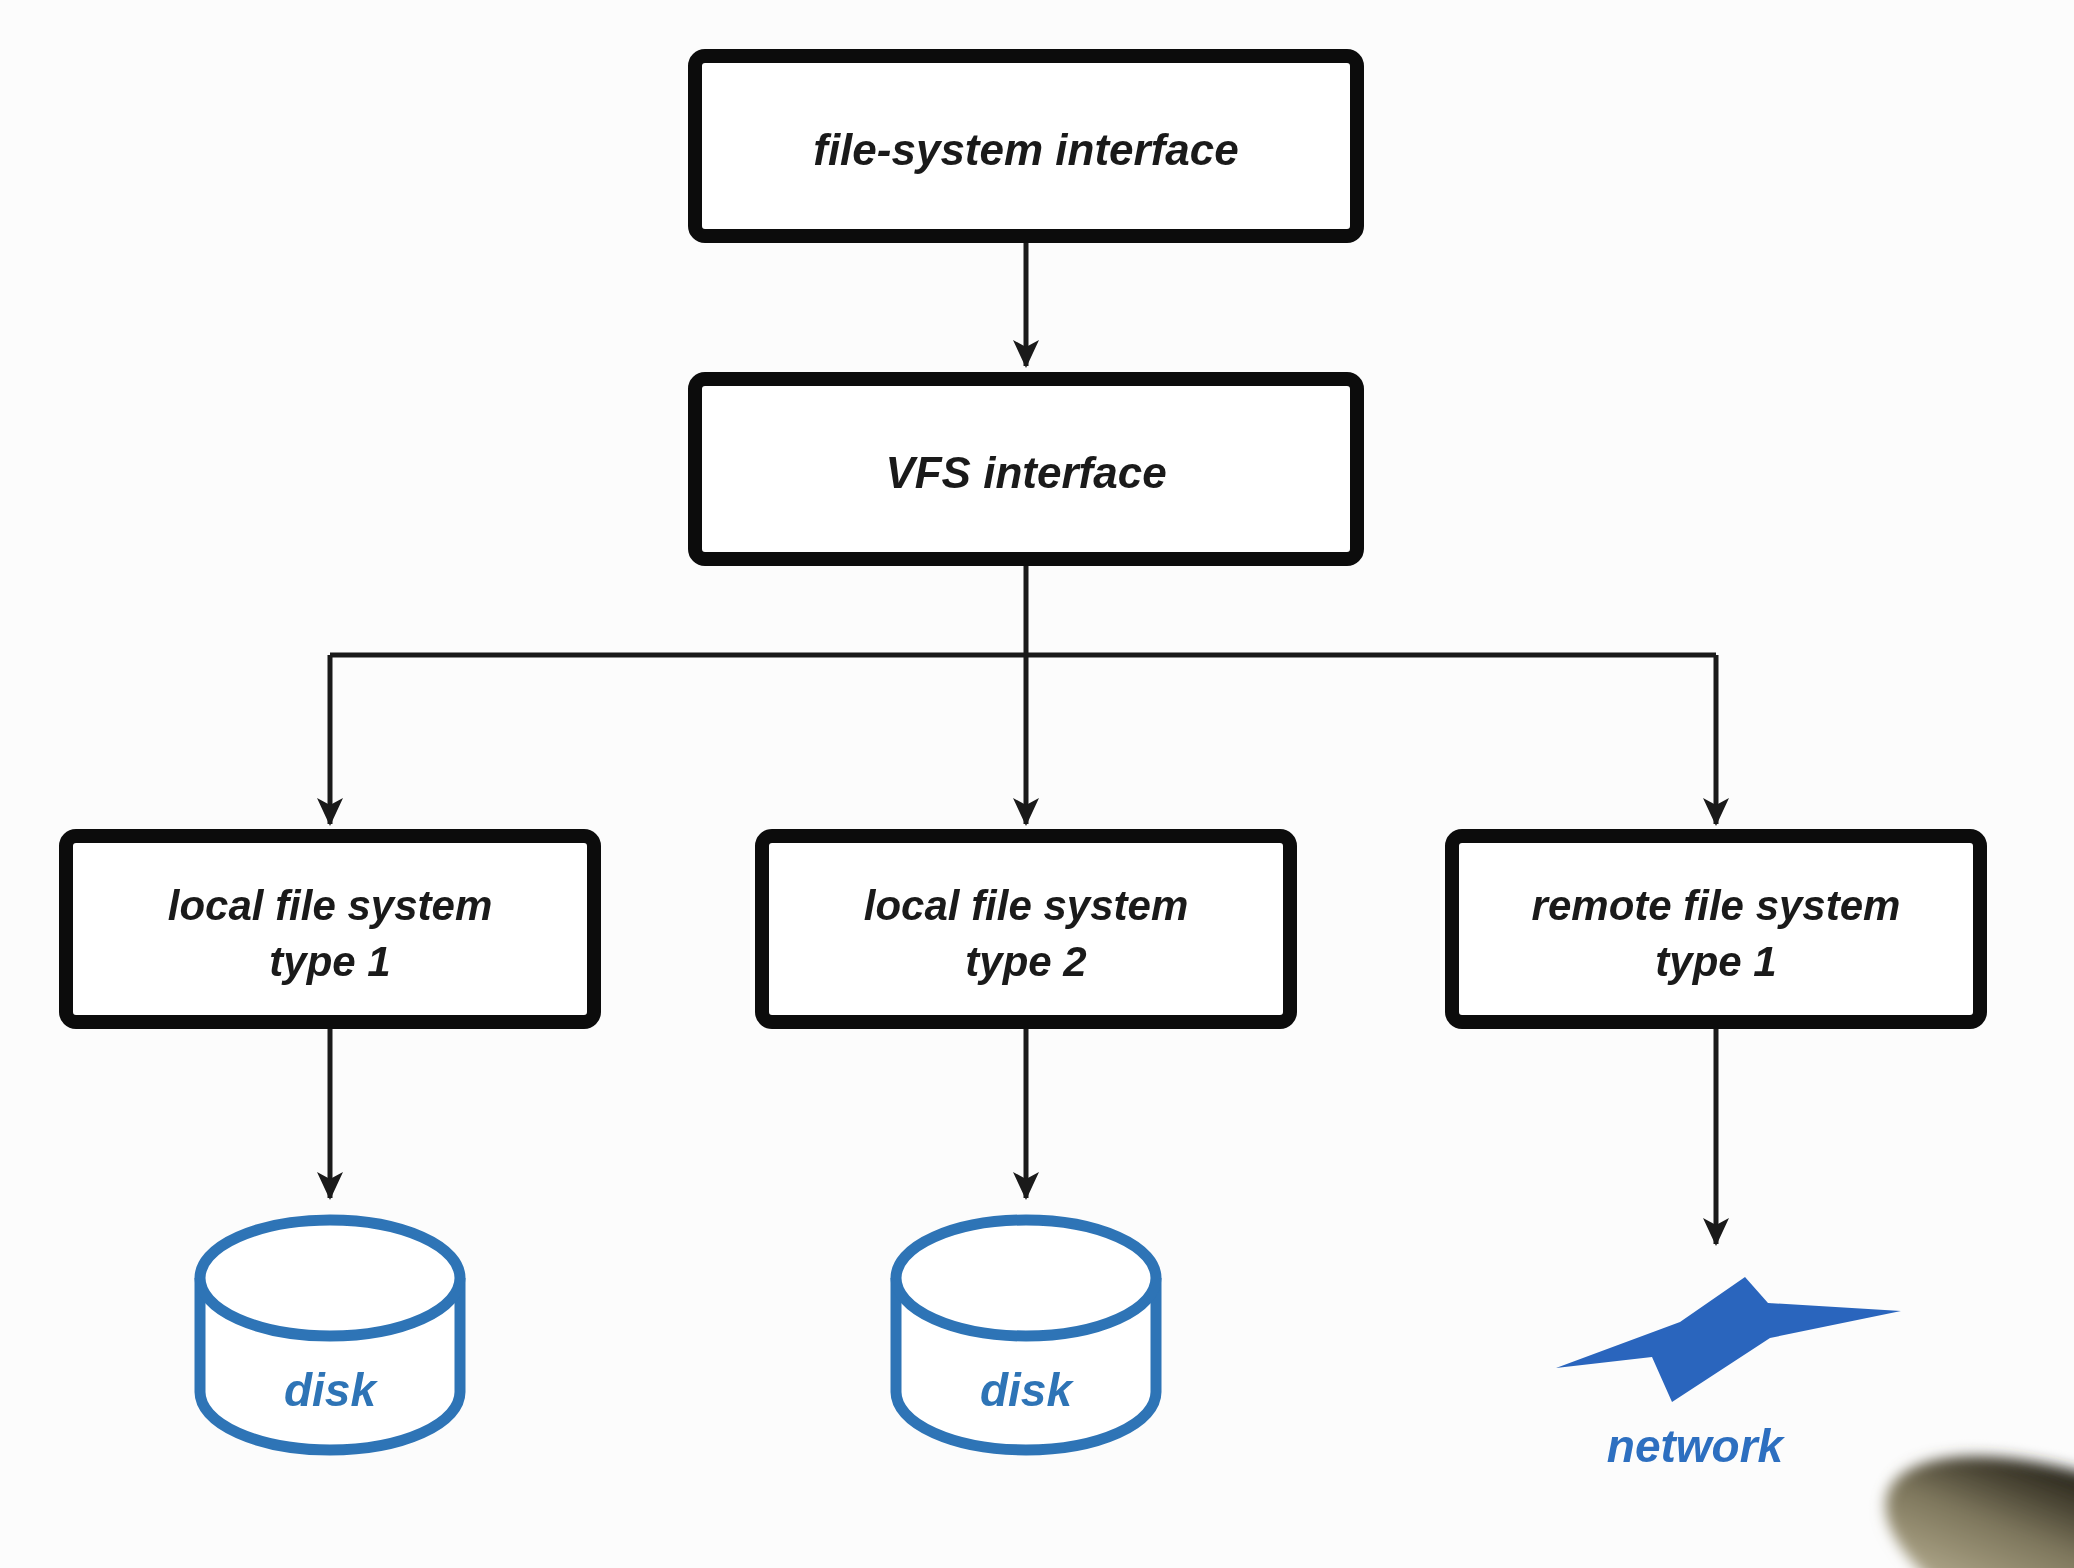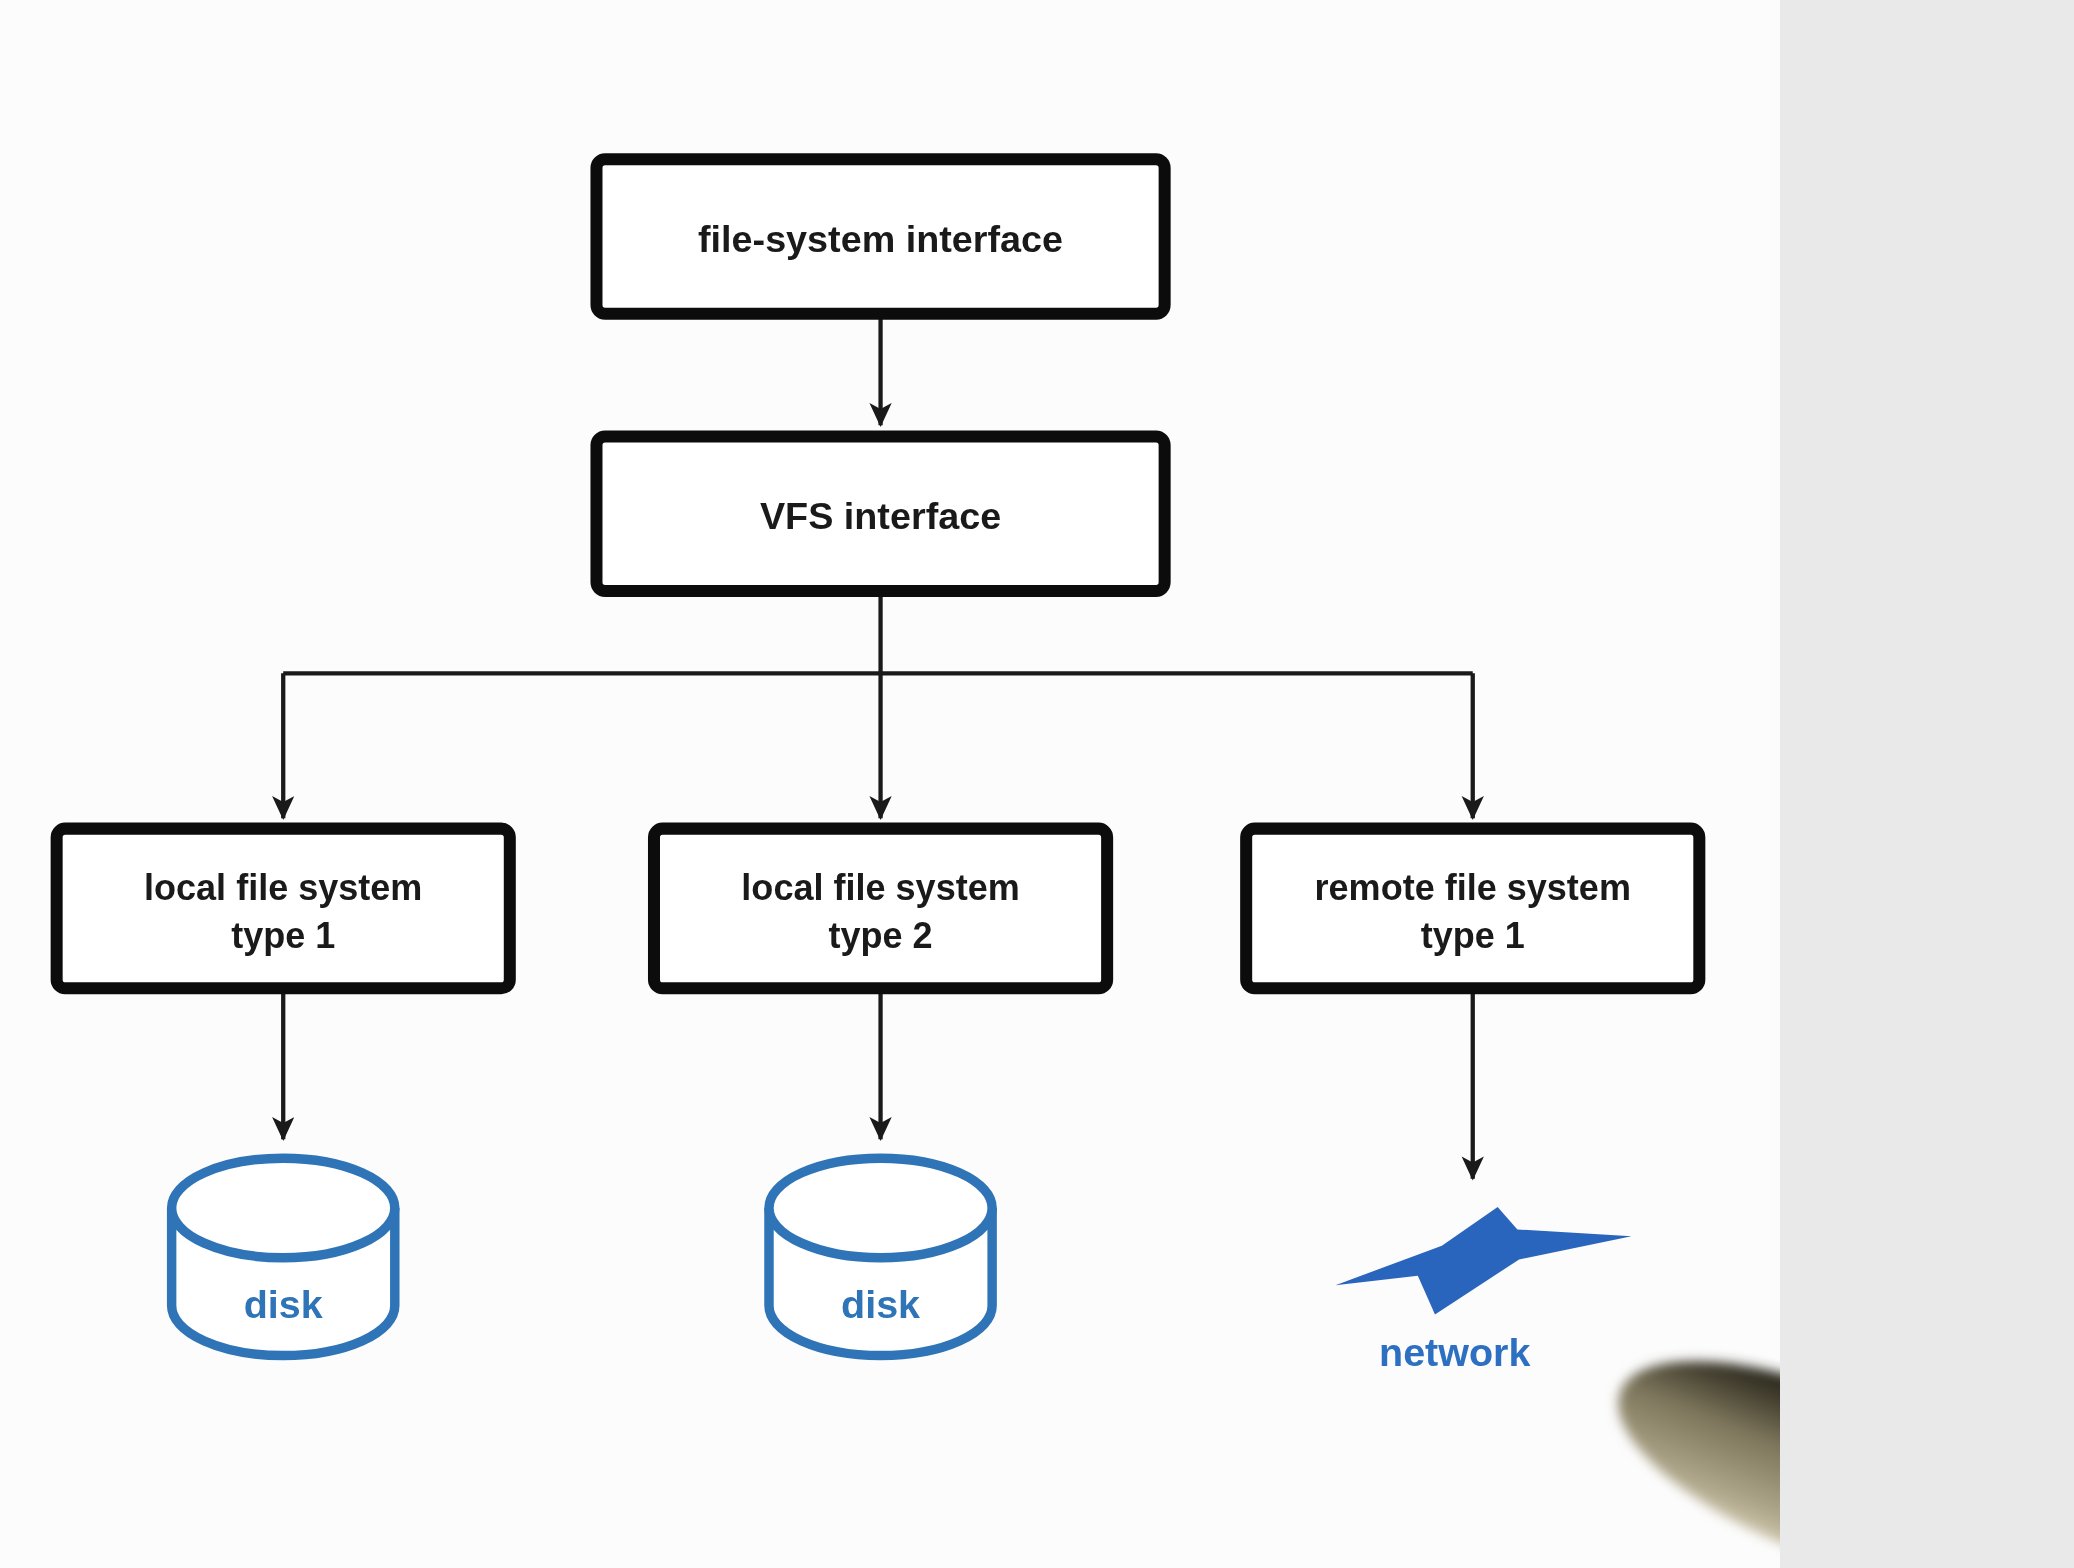--- a/index.html
+++ b/index.html
@@ -9,23 +9,24 @@
     --edge:#1a1a1a;
     --node-text:#1a1a1a;
     --disk-blue:#2e74b6;
     --bolt-blue:#2a65bd;
     --network-text-blue:#2d6fc0;
   }
   html,body{margin:0;padding:0;}
   body{background:#e9e9e9;font-family:"Liberation Sans", sans-serif;}
   .stage{
     position:relative;
-    width:1780px;height:1568px;
+    width:2074px;height:1568px;
     background:var(--bg);
     overflow:hidden;
+    font-style:italic;
   }
   svg{display:block;width:100%;height:100%;}
   .node-rect{fill:var(--box-fill);stroke:var(--box-border);stroke-width:14;}
   .node-label{
     fill:var(--node-text);
     font-family:"Liberation Sans", sans-serif;
     font-weight:bold;
     text-anchor:middle;
     dominant-baseline:central;
   }

